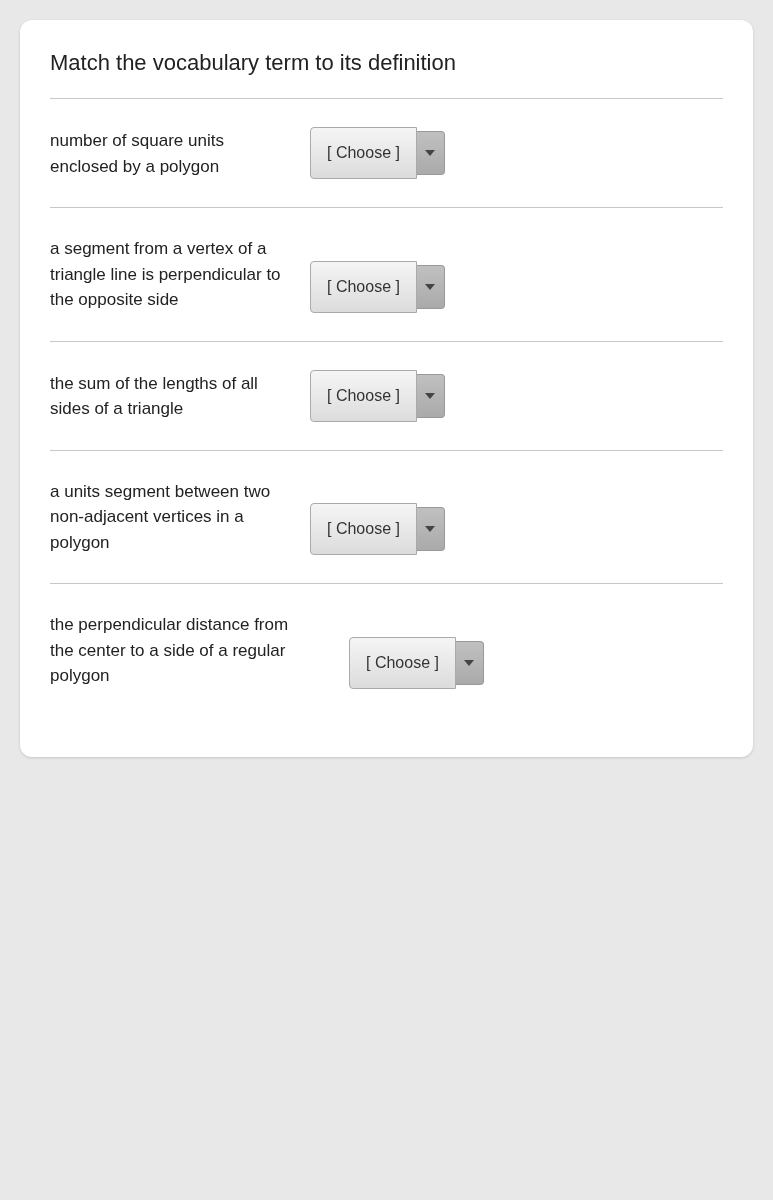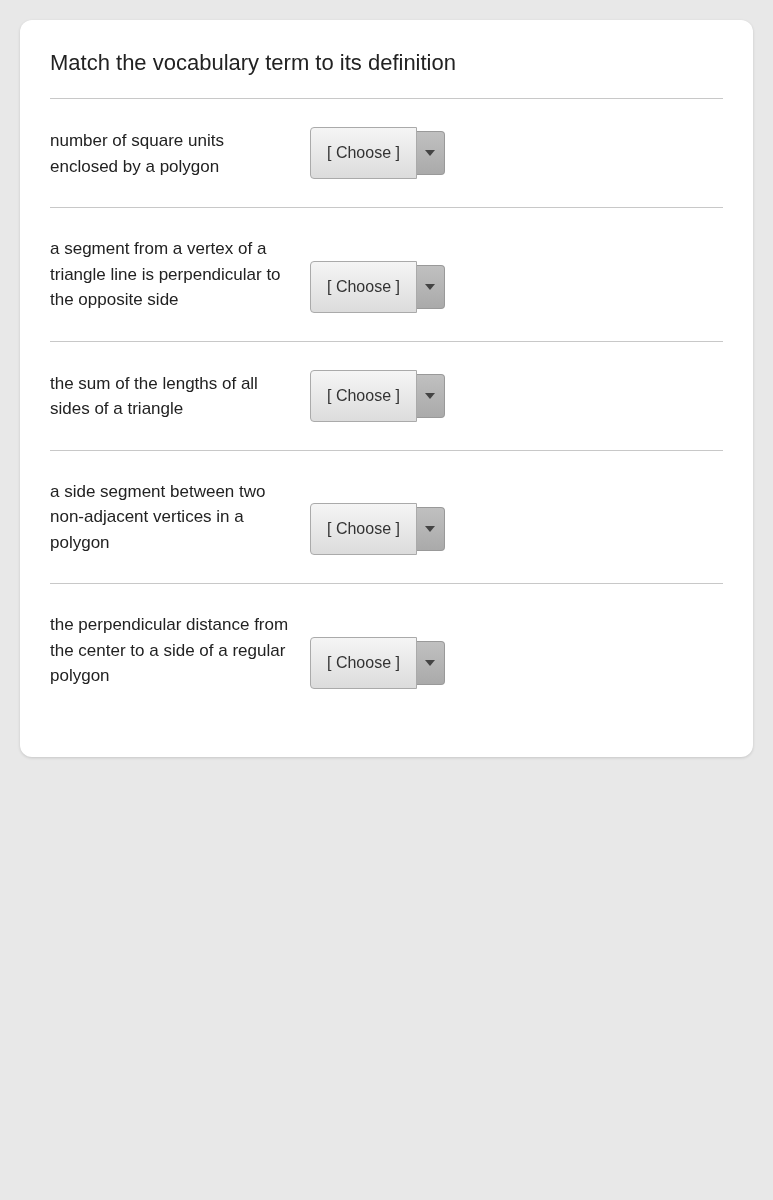--- a/index.html
+++ b/index.html
@@ -44,20 +44,21 @@
     .row {
       display: flex;
       flex-direction: row;
       align-items: flex-end;
       padding: 28px 0 28px 0;
       border-bottom: 1px solid #c8c8c8;
     }
 
     .row:last-child {
       border-bottom: none;
+      gap: 39px;
     }
 
     .definition-text {
       flex: 0 0 260px;
       font-size: 17px;
       color: #222;
       line-height: 1.5;
       padding-right: 20px;
     }
 
@@ -130,21 +131,21 @@
         <div class="select-container">
           <div class="choose-btn">[ Choose ]</div>
           <div class="arrow-btn">
             <svg viewBox="0 0 10 6" width="10" height="6">
               <path d="M0 0 L5 6 L10 0 Z" fill="#444"></path>
             </svg>
           </div>
         </div>
       </div>
       <div class="row">
-        <div class="definition-text">a side segment between two non-adjacent vertices in a polygon</div>
+        <div class="definition-text">a units segment between two non-adjacent vertices in a polygon</div>
         <div class="select-container">
           <div class="choose-btn">[ Choose ]</div>
           <div class="arrow-btn">
             <svg viewBox="0 0 10 6" width="10" height="6">
               <path d="M0 0 L5 6 L10 0 Z" fill="#444"></path>
             </svg>
           </div>
         </div>
       </div>
       <div class="row">

